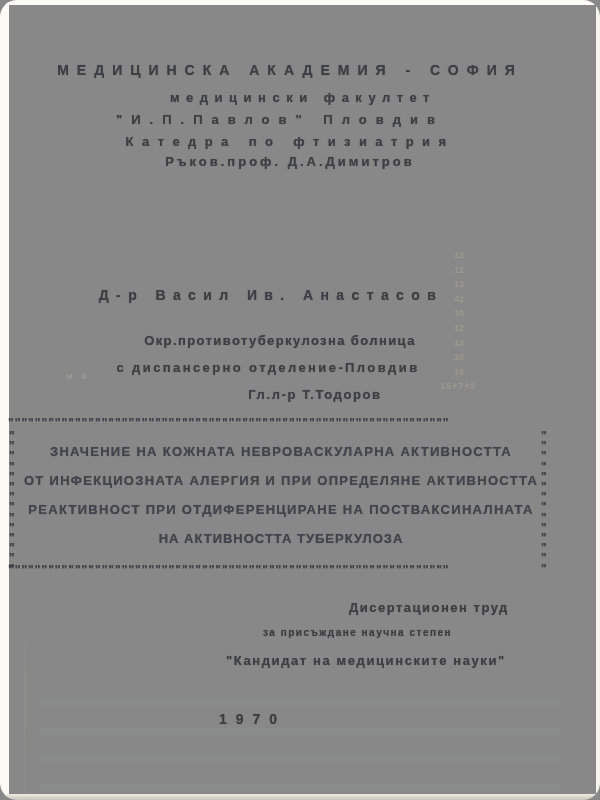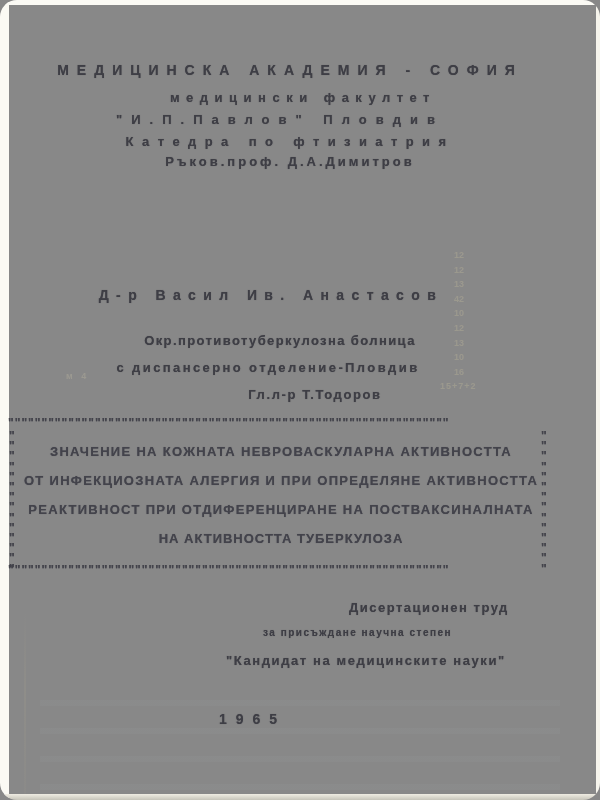--- a/index.html
+++ b/index.html
@@ -132,21 +132,21 @@
       <div class="box-line">ОТ ИНФЕКЦИОЗНАТА АЛЕРГИЯ  И ПРИ ОПРЕДЕЛЯНЕ АКТИВНОСТТА</div>
       <div class="box-line">РЕАКТИВНОСТ ПРИ ОТДИФЕРЕНЦИРАНЕ НА  ПОСТВАКСИНАЛНАТА</div>
       <div class="box-line">НА АКТИВНОСТТА  ТУБЕРКУЛОЗА</div>
     </div>
   </div>
 
   <div class="t l-diss1">Дисертационен труд</div>
   <div class="t l-diss2">за присъждане научна степен</div>
   <div class="t l-diss3">"Кандидат на медицинските науки"</div>
 
-  <div class="t l-year">1965</div>
+  <div class="t l-year">1970</div>
 
   <div class="margin-marks">
       <span>12</span>
       <span>12</span>
       <span>13</span>
       <span>42</span>
       <span>10</span>
       <span>12</span>
       <span>13</span>
       <span>10</span>

